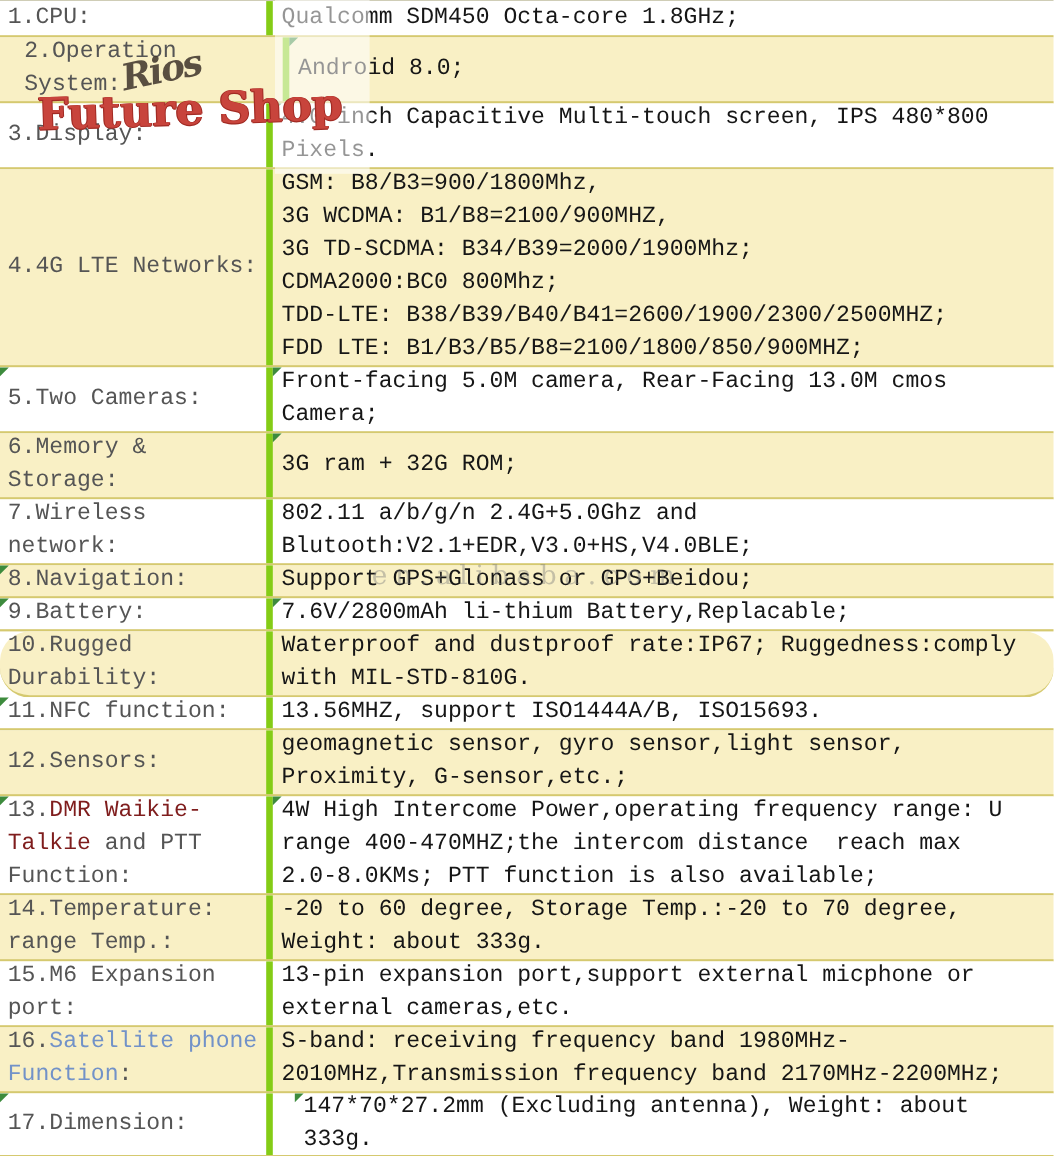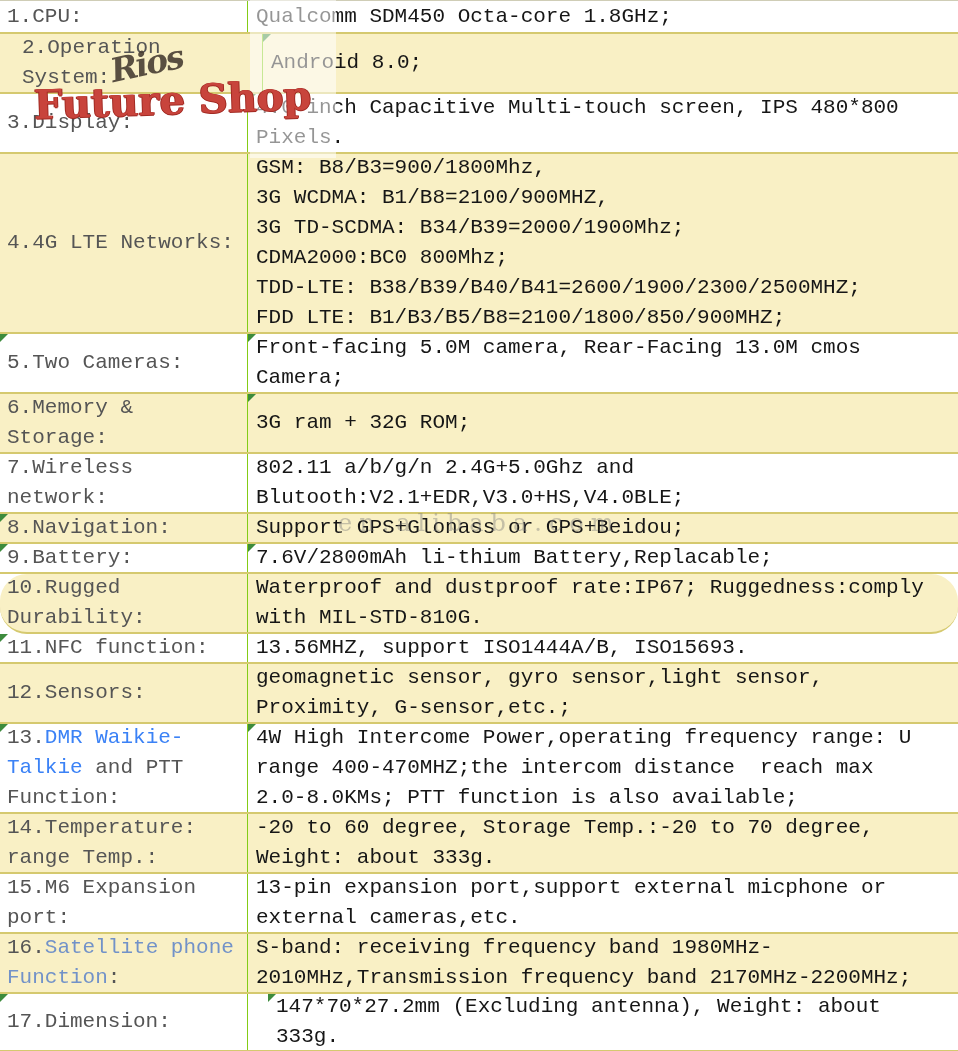--- a/index.html
+++ b/index.html
@@ -4,27 +4,27 @@
 <style>
   html,body{margin:0;padding:0;background:#fff;}
   #page{position:relative;width:958px;height:1051px;background:#fff;overflow:hidden;
         font-family:"Liberation Mono","DejaVu Sans Mono",monospace;}
   
   #spec-table{position:absolute;left:0;top:0;width:958px;border-top:1px solid #cfcdb6;}
   .row{display:flex;box-sizing:border-box;border-bottom:2px solid #d5c96f;}
   .row.w{background:#ffffff;}
   .row.y{background:#f9f0c5;}
   .cell{box-sizing:border-box;display:flex;flex-direction:column;justify-content:center;position:relative;overflow:visible;}
-  .cell.lab{width:248px;border-right:1px solid #84cc16;padding-left:7px;}
+  .cell.lab{width:248px;border-right:6px solid #84cc16;padding-left:7px;}
   .cell.val{flex:1;padding-left:8px;}
   .ln{height:30px;line-height:30px;white-space:pre;font-size:21px;}
   .lab .ln{color:#555555;}
   .val .ln{color:#161616;}
   .seg-gray{color:#555555;}
-  .seg-red{color:#3b82f6;}
+  .seg-red{color:#7f1d1d;}
   .seg-blue{color:#7292c8;}
   .mk{position:absolute;top:0;left:0;width:0;height:0;
       border-top:8px solid #3d8b3d;border-right:8px solid transparent;}
   
   #white-patch{position:absolute;left:250px;top:0;width:86px;height:158px;
                background:rgba(255,255,255,0.55);z-index:3;}
   #watermark{position:absolute;left:338px;top:509px;z-index:3;
              color:rgba(125,125,125,0.42);font-size:24px;letter-spacing:7px;
              font-family:"DejaVu Serif",serif;white-space:pre;}
   

